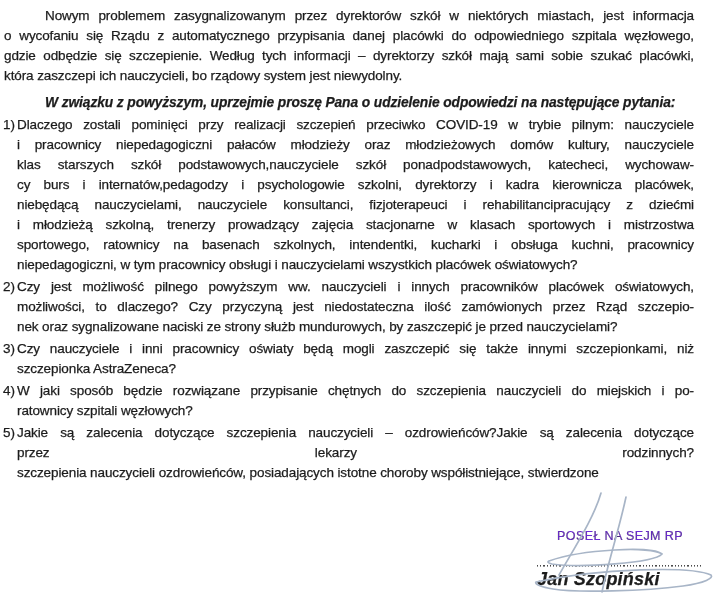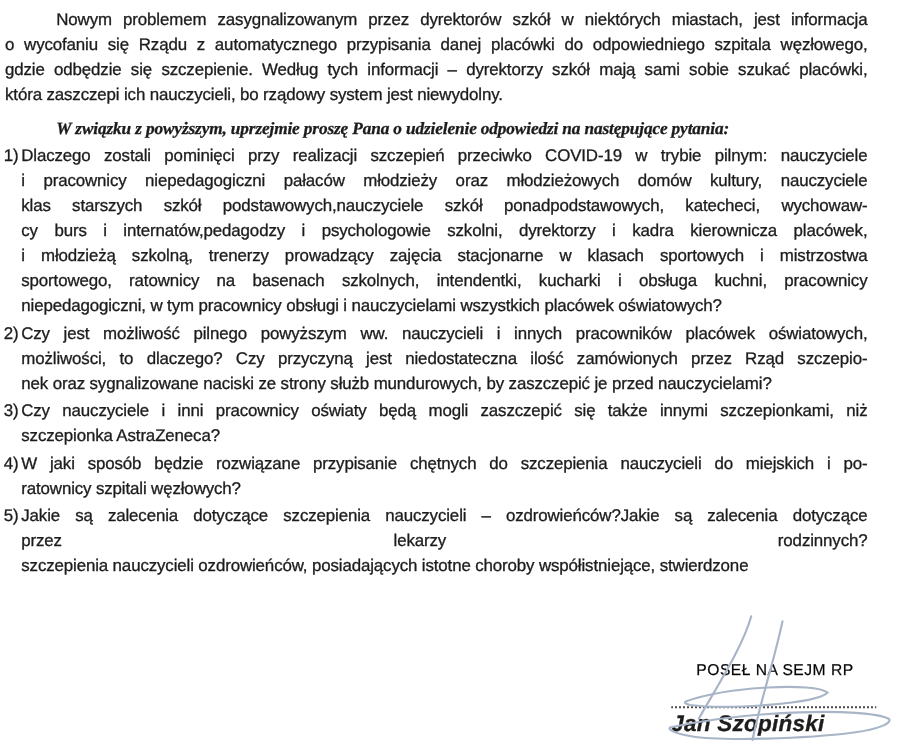--- a/index.html
+++ b/index.html
@@ -25,40 +25,39 @@
   }
   .flow .line:last-child { text-align-last: left; }
   .intro .line:first-child { text-indent: 41px; }
   .request {
     font-weight: bold;
     font-style: italic;
     font-size: 13.8px;
     margin-top: 7px;
     text-indent: 41px;
     white-space: nowrap;
-    font-family: Liberation Serif, serif;
   }
   .q-list { margin-top: 2px; }
   .q-item { position: relative; padding-left: 13px; margin-top: 2px; }
   .q-num { position: absolute; left: -1px; top: 0; }
   .sig-block {
     position: absolute;
     left: 537px;
     top: 520px;
     width: 166px;
     height: 76px;
   }
   .sig-title {
     position: absolute;
     top: 6px; left: 0;
     width: 100%;
     text-align: center;
     font-size: 12.5px;
     letter-spacing: 0.4px;
-    color: #000000;
+    color: #6d28d9;
     -webkit-text-stroke: 0.2px #262626;
   }
   .sig-line {
     position: absolute;
     top: 45px; left: 0; right: 2px;
     height: 2px;
     background-image: repeating-linear-gradient(to right, #4a4a4a 0 1.2px, transparent 1.2px 3.2px);
     background-size: 100% 1.6px;
     background-repeat: no-repeat;
     background-position: bottom;
@@ -104,20 +103,21 @@
 
   <div class="q-list">
 
       <div class="q-item">
         <span class="q-num">1)</span>
         <div class="q-text flow">
           <span class="line">Dlaczego zostali pominięci przy realizacji szczepień przeciwko COVID-19 w trybie pilnym: nauczyciele</span>
           <span class="line">i pracownicy niepedagogiczni pałaców młodzieży oraz młodzieżowych domów kultury, nauczyciele</span>
           <span class="line">klas starszych szkół podstawowych,nauczyciele szkół ponadpodstawowych, katecheci, wychowaw-</span>
           <span class="line">cy burs i internatów,pedagodzy i psychologowie szkolni, dyrektorzy i kadra kierownicza placówek,</span>
+          <span class="line">niebędącą nauczycielami, nauczyciele konsultanci, fizjoterapeuci i rehabilitancipracujący z dziećmi</span>
           <span class="line">i młodzieżą szkolną, trenerzy prowadzący zajęcia stacjonarne w klasach sportowych i mistrzostwa</span>
           <span class="line">sportowego, ratownicy na basenach szkolnych, intendentki, kucharki i obsługa kuchni, pracownicy</span>
           <span class="line">niepedagogiczni, w tym pracownicy obsługi i nauczycielami wszystkich placówek oświatowych?</span>
         </div>
       </div>
 
       <div class="q-item">
         <span class="q-num">2)</span>
         <div class="q-text flow">
           <span class="line">Czy jest możliwość pilnego powyższym ww. nauczycieli i innych pracowników placówek oświatowych,</span>

